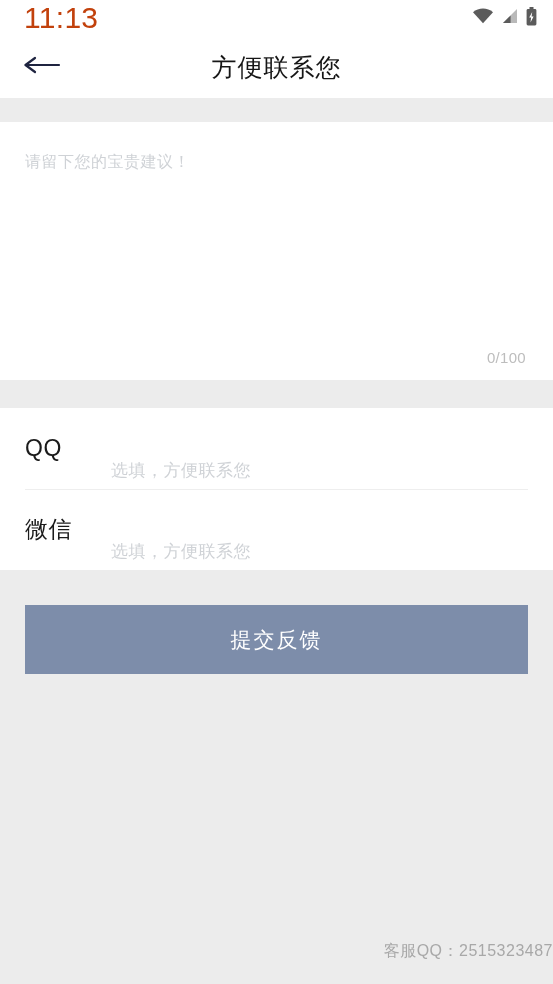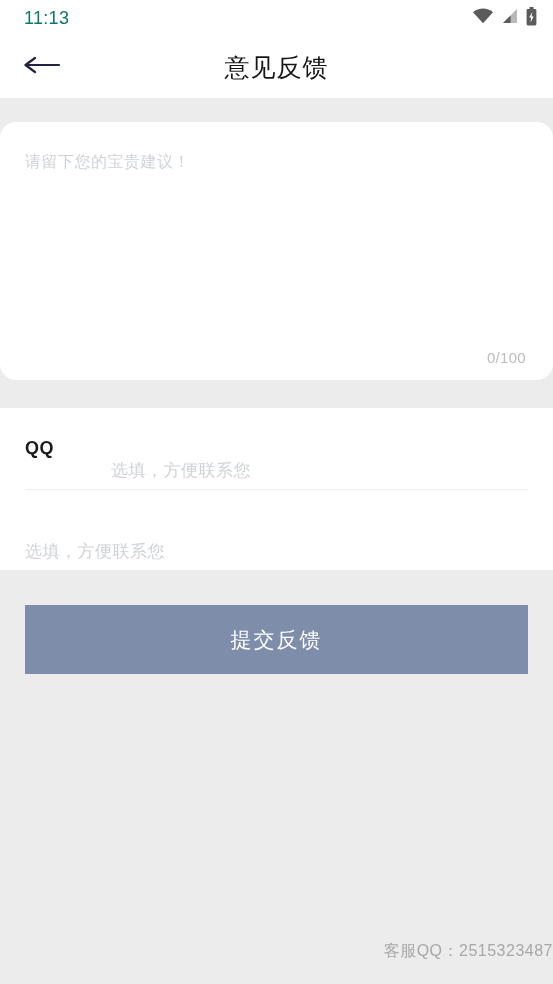--- a/index.html
+++ b/index.html
@@ -29,22 +29,22 @@
     height: 36px;
     background: #ffffff;
     display: flex;
     align-items: center;
     justify-content: space-between;
     padding: 0 16px 0 24px;
     box-sizing: border-box;
     flex: 0 0 auto;
   }
   .status-time {
-    font-size: 18px;
-    color: #0f766e;
+    font-size: 30px;
+    color: #c2410c;
     letter-spacing: 0.3px;
     line-height: 1;
   }
   .status-icons {
     display: flex;
     align-items: center;
     gap: 7px;
   }
   .icon-wifi { display: block; }
   .icon-signal { display: block; }
@@ -95,21 +95,20 @@
     box-sizing: border-box;
   }
 
   
   .feedback-card {
     height: 258px;
     padding: 28px 25px 12px 25px;
     display: flex;
     flex-direction: column;
     position: relative;
-    border-radius: 16px;
   }
   .feedback-input {
     flex: 1 1 auto;
     border: none;
     outline: none;
     resize: none;
     font-family: "Liberation Sans", "DejaVu Sans", sans-serif;
     font-size: 16px;
     line-height: 1.5;
     color: #333333;
@@ -139,23 +138,23 @@
   .contact-row {
     height: 80px;
     display: flex;
     align-items: center;
     padding: 0 25px;
     box-sizing: border-box;
   }
   .contact-label {
     width: 86px;
     flex: 0 0 86px;
-    font-size: 18px;
+    font-size: 23px;
     color: #1b1b1b;
-    font-weight: bold;
+    font-weight: normal;
     letter-spacing: 0.5px;
   }
   .contact-input {
     flex: 1 1 auto;
     border: none;
     outline: none;
     font-family: "Liberation Sans", "DejaVu Sans", sans-serif;
     font-size: 17px;
     color: #333333;
     background: transparent;
@@ -235,39 +234,40 @@
 
   <div class="title-bar">
     <div class="back-btn">
       <span>
         <svg width="40" height="22" viewBox="0 0 40 22">
           <path d="M13 4 L3.5 11 L13 18" fill="none" stroke="#1f2440" stroke-width="2.2" stroke-linecap="round" stroke-linejoin="round"></path>
           <line x1="3.8" y1="11" x2="37" y2="11" stroke="#1f2440" stroke-width="2.2" stroke-linecap="round"></line>
         </svg>
       </span>
     </div>
-    <div class="page-title">意见反馈</div>
+    <div class="page-title">方便联系您</div>
   </div>
 
   <div class="gap gap-top"></div>
 
   <div class="card feedback-card">
     <textarea class="feedback-input" placeholder="请留下您的宝贵建议！" style=""></textarea>
     <div class="char-counter">0/100</div>
   </div>
 
   <div class="gap gap-mid"></div>
 
   <div class="card contact-card">
     <div class="contact-row">
       <div class="contact-label">QQ</div>
       <input class="contact-input" type="text" placeholder="选填，方便联系您" style="">
     </div>
     <div class="divider"></div>
     <div class="contact-row">
+      <div class="contact-label">微信</div>
       <input class="contact-input" type="text" placeholder="选填，方便联系您" style="">
     </div>
   </div>
 
   <div class="submit-wrap">
     <button class="submit-btn">提交反馈</button>
   </div>
 
   <div class="spacer"></div>
 

